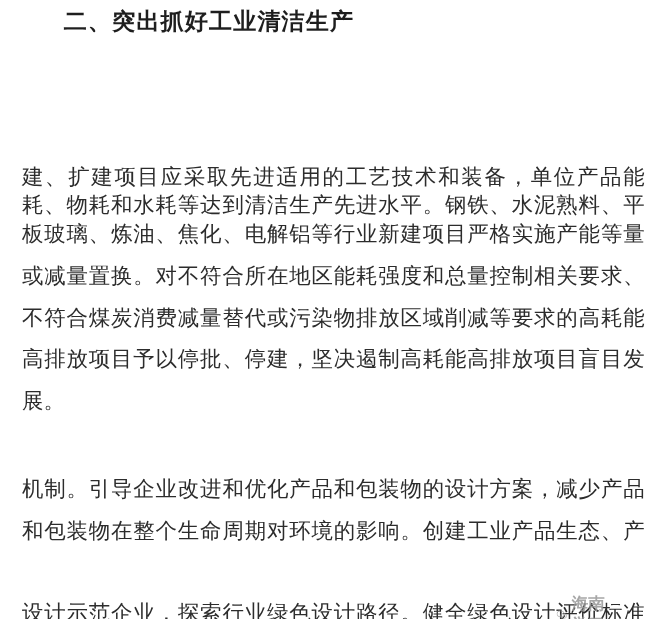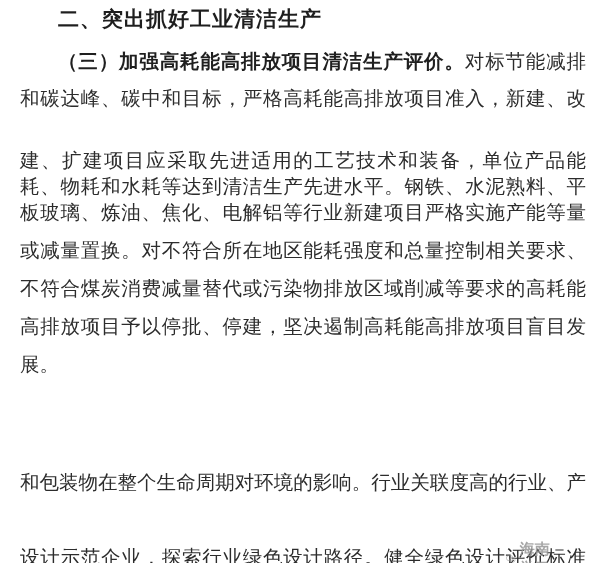--- a/index.html
+++ b/index.html
@@ -34,31 +34,30 @@
     font-weight: bold;
   }
   .wm-icon { width: 16px; height: 14px; }
 </style>
 </head>
 <body>
 
 <div class="page">
   <div class="heading">二、突出抓好工业清洁生产</div>
 
-  <div class="line indent" style="top:47px;"><span class="lead">（三）加强高耗能高排放项目清洁生产评价。</span><span>对标节能减排</span></div>
-  <div class="line" style="top:84px;">和碳达峰、碳中和目标，严格高耗能高排放项目准入，新建、改</div>
   <div class="line" style="top:122px;margin-top:24px;">建、扩建项目应采取先进适用的工艺技术和装备，单位产品能</div>
   <div class="line" style="top:160px;margin-top:12px;">耗、物耗和水耗等达到清洁生产先进水平。钢铁、水泥熟料、平</div>
   <div class="line" style="top:198px;">板玻璃、炼油、焦化、电解铝等行业新建项目严格实施产能等量</div>
   <div class="line" style="top:236px;">或减量置换。对不符合所在地区能耗强度和总量控制相关要求、</div>
   <div class="line" style="top:312px;">高排放项目予以停批、停建，坚决遏制高耗能高排放项目盲目发</div>
   <div class="line" style="top:274px;">不符合煤炭消费减量替代或污染物排放区域削减等要求的高耗能</div>
   <div class="line short" style="top:350px;">展。</div>
 
-  <div class="line" style="top:468px;">和包装物在整个生命周期对环境的影响。行业关联度高的行业、产</div>
+  <div class="line" style="top:430px;">机制。引导企业改进和优化产品和包装物的设计方案，减少产品</div>
+  <div class="line" style="top:468px;">和包装物在整个生命周期对环境的影响。创建工业产品生态、产</div>
   <div class="line" style="top:543px;">设计示范企业，探索行业绿色设计路径。健全绿色设计评价标准</div>
 
   <div class="watermark">
     <svg class="wm-icon" viewBox="0 0 16 14">
       <ellipse cx="6" cy="5.5" rx="5.5" ry="4.5" fill="none" stroke="rgba(150,150,150,0.85)" stroke-width="1"></ellipse>
       <ellipse cx="10.5" cy="8.5" rx="4.5" ry="3.8" fill="none" stroke="rgba(150,150,150,0.85)" stroke-width="1"></ellipse>
     </svg>
     <span>海南学习</span>
   </div>
 </div>

